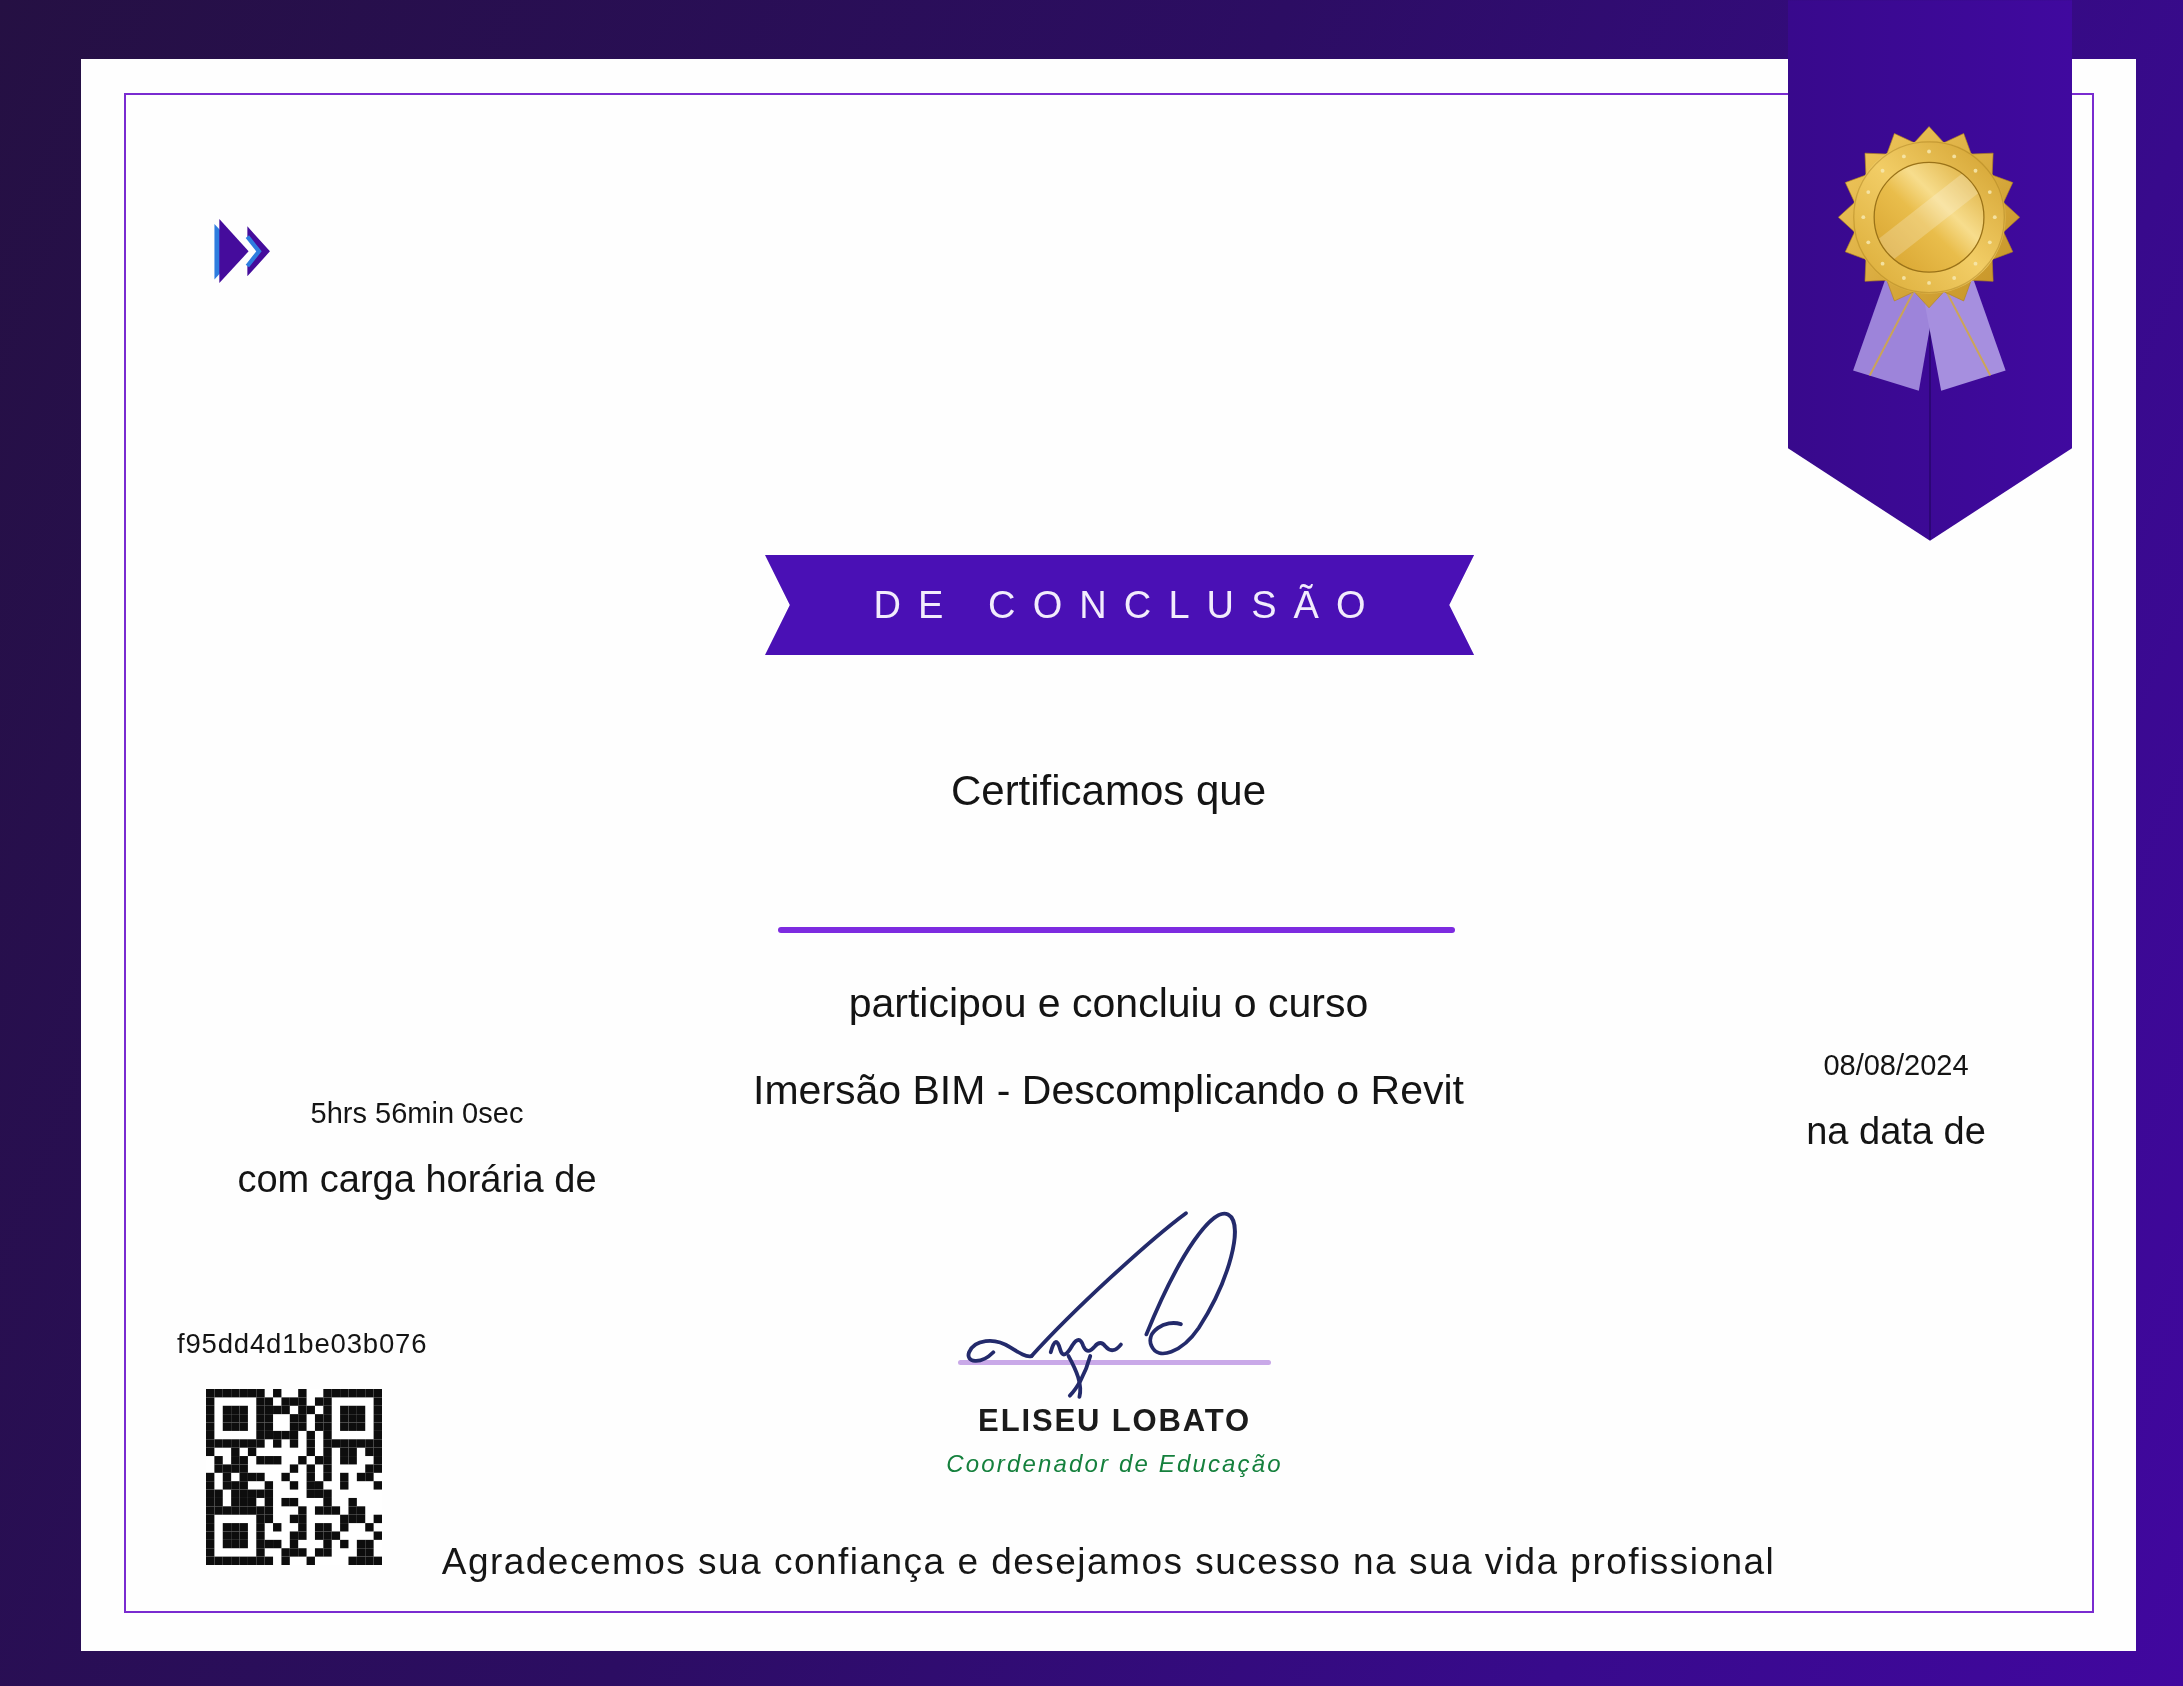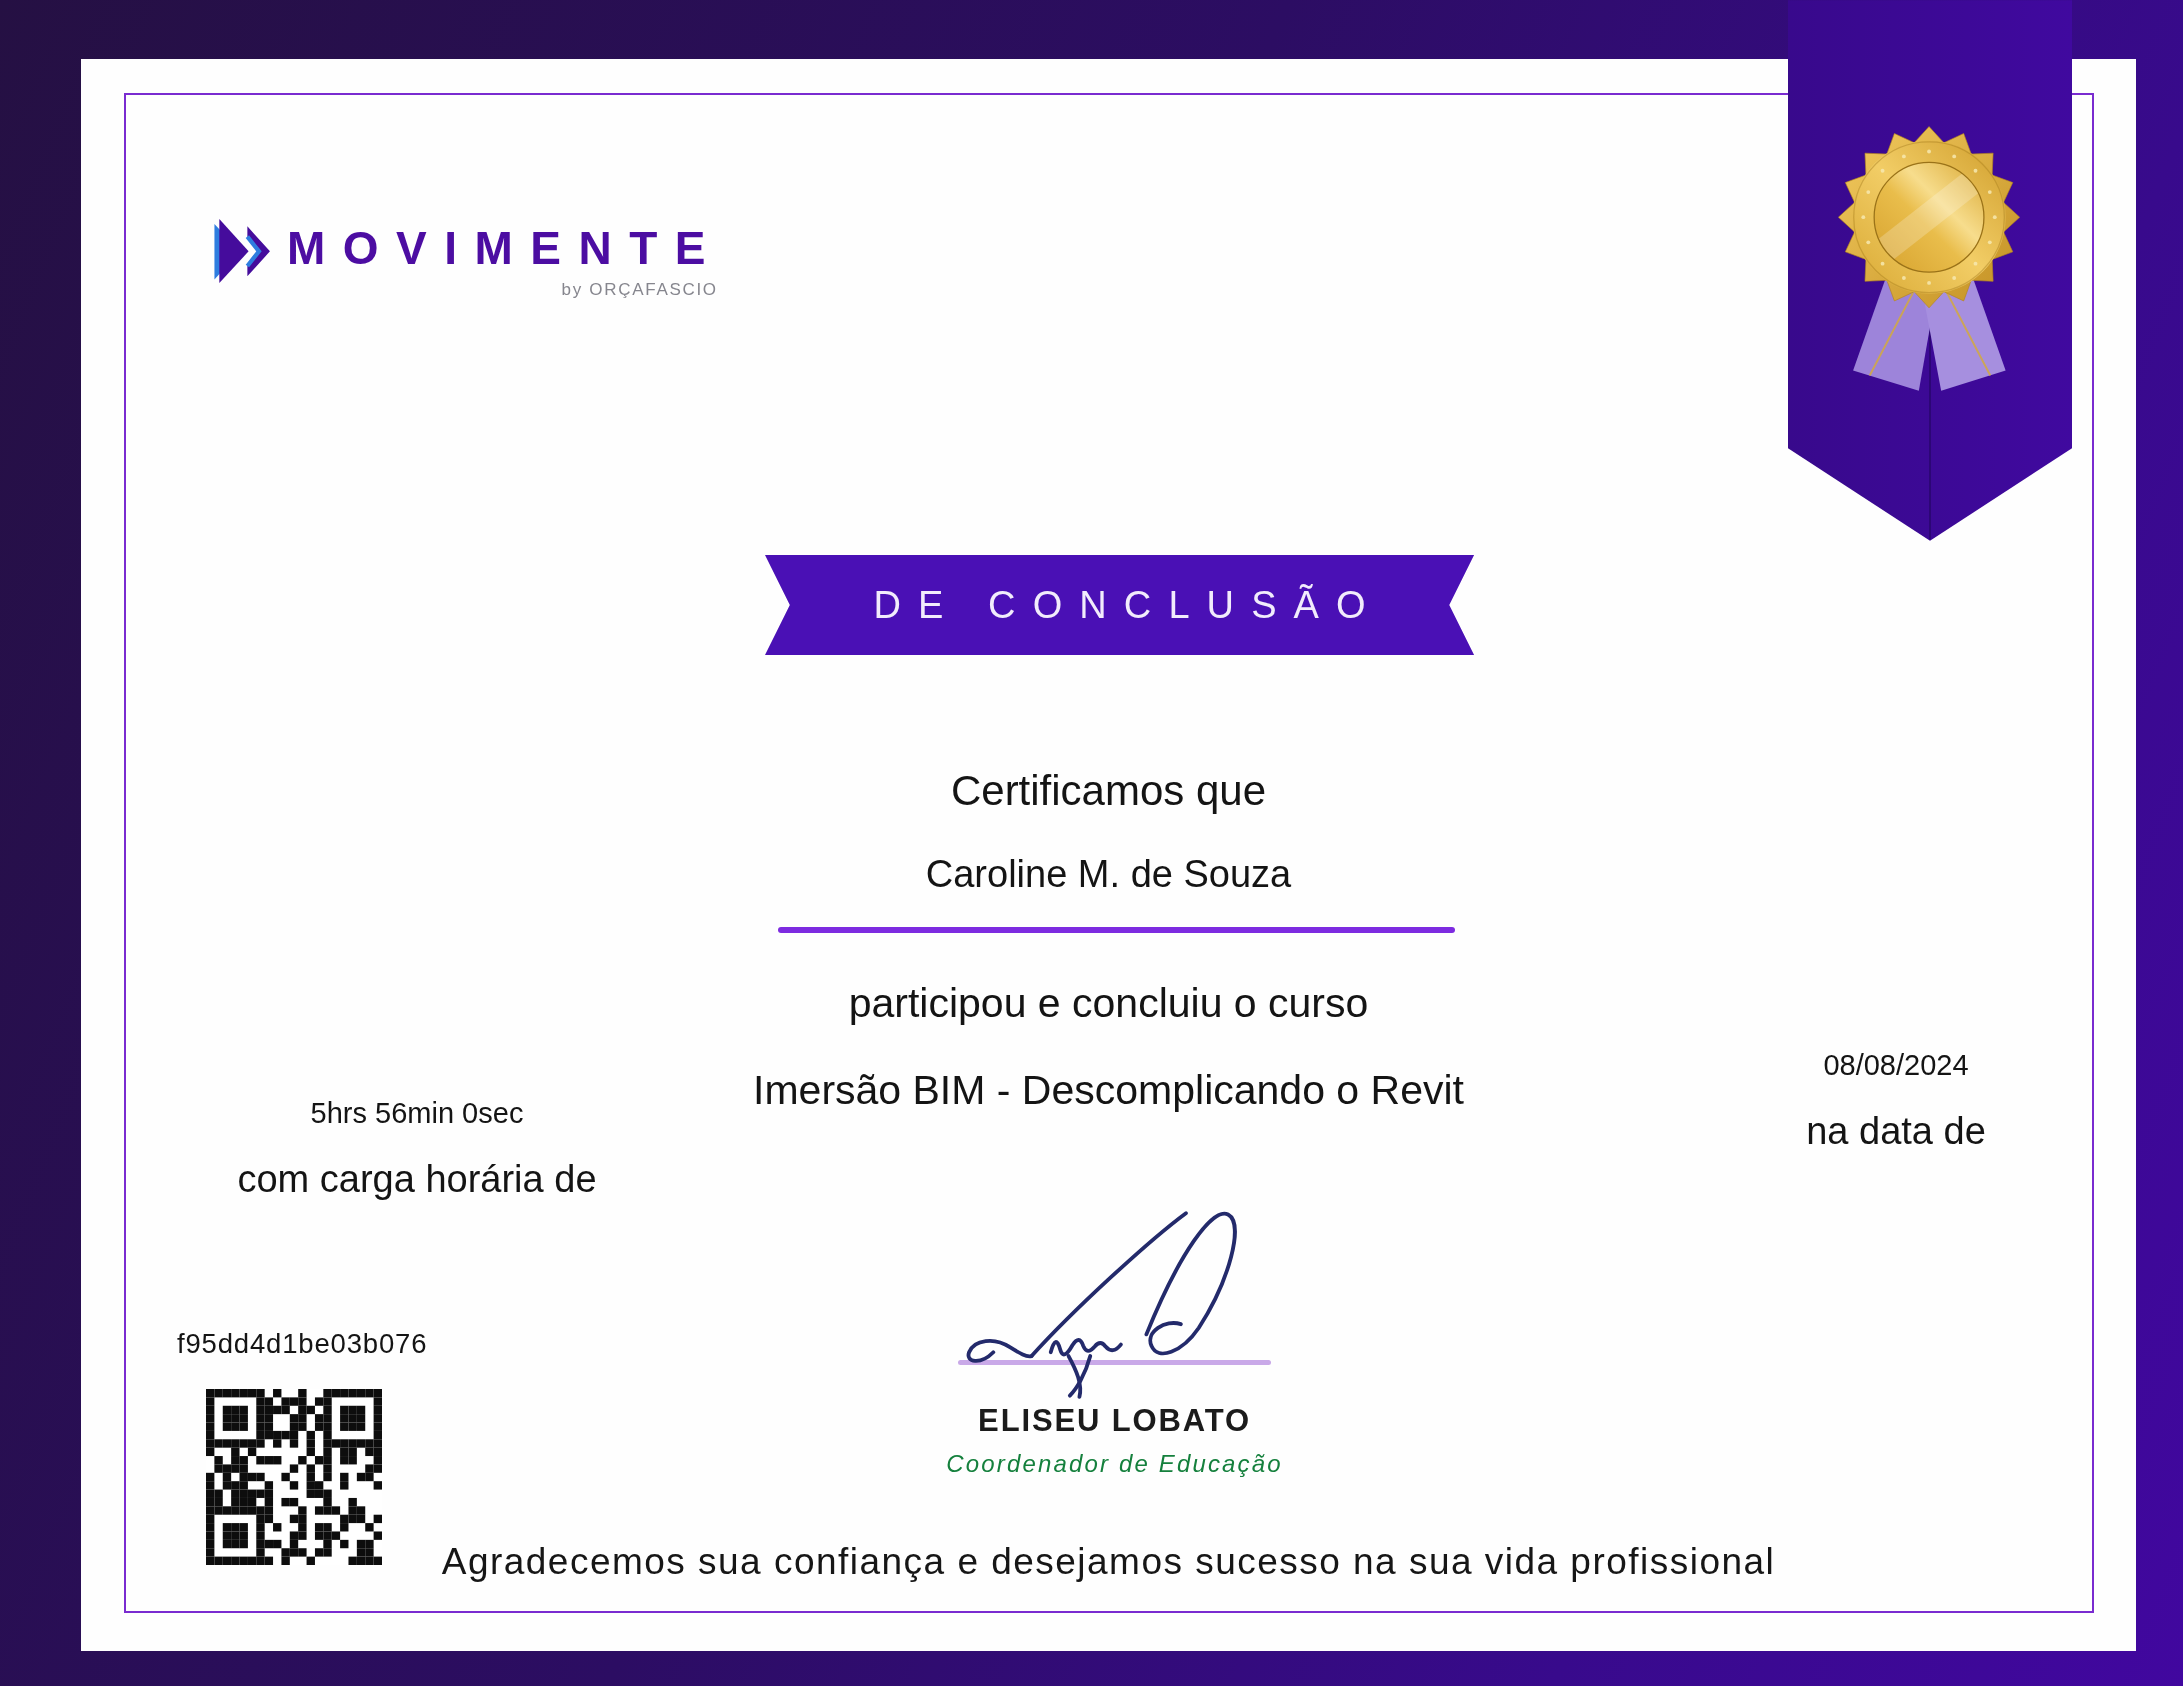--- a/index.html
+++ b/index.html
@@ -98,24 +98,20 @@
     <div class="inner-border"></div>
 
     <div class="logo">
       <span class="logo-icon">
         <svg viewBox="0 0 100 105" xmlns="http://www.w3.org/2000/svg">
           <polygon points="4,8 4,99 46,53" fill="#2e7ddf"></polygon>
           <polygon points="12,0 12,105 60,53" fill="#450c9c"></polygon>
           <path d="M58,12 L95,53 L58,94 L58,77 L77,53 L58,29 Z" fill="#450c9c"></path>
           <path d="M58,29 L77,53 L58,77" fill="none" stroke="#2e7ddf" stroke-width="7"></path>
         </svg>
-      </span>
-      <span class="logo-text">
-        <span class="wordmark">MOVIMENTE</span>
-        <span class="byline">by ORÇAFASCIO</span>
       </span>
     </div>
 
     <div class="pennant">
       <svg viewBox="0 0 445 847" xmlns="http://www.w3.org/2000/svg">
         <defs>
           <linearGradient id="penG" x1="0" y1="0" x2="1" y2="0">
             <stop offset="0" stop-color="#38098c"></stop>
               <stop offset="1" stop-color="#40099f"></stop>
           </linearGradient>
@@ -176,21 +172,20 @@
           </g>
         </g>
       </svg>
     </div>
 
     <div class="banner">
       <span>DE CONCLUSÃO</span>
     </div>
 
     <div class="center-line intro">Certificamos que</div>
-    <div class="center-line recipient">Caroline M. de Souza</div>
     <div class="name-underline"></div>
     <div class="center-line action">participou e concluiu o curso</div>
     <div class="center-line course">Imersão BIM - Descomplicando o Revit</div>
 
     <div class="side-block workload">
       <div class="value">5hrs 56min 0sec</div>
       <div class="label">com carga horária de</div>
     </div>
 
     <div class="side-block dateblock">

